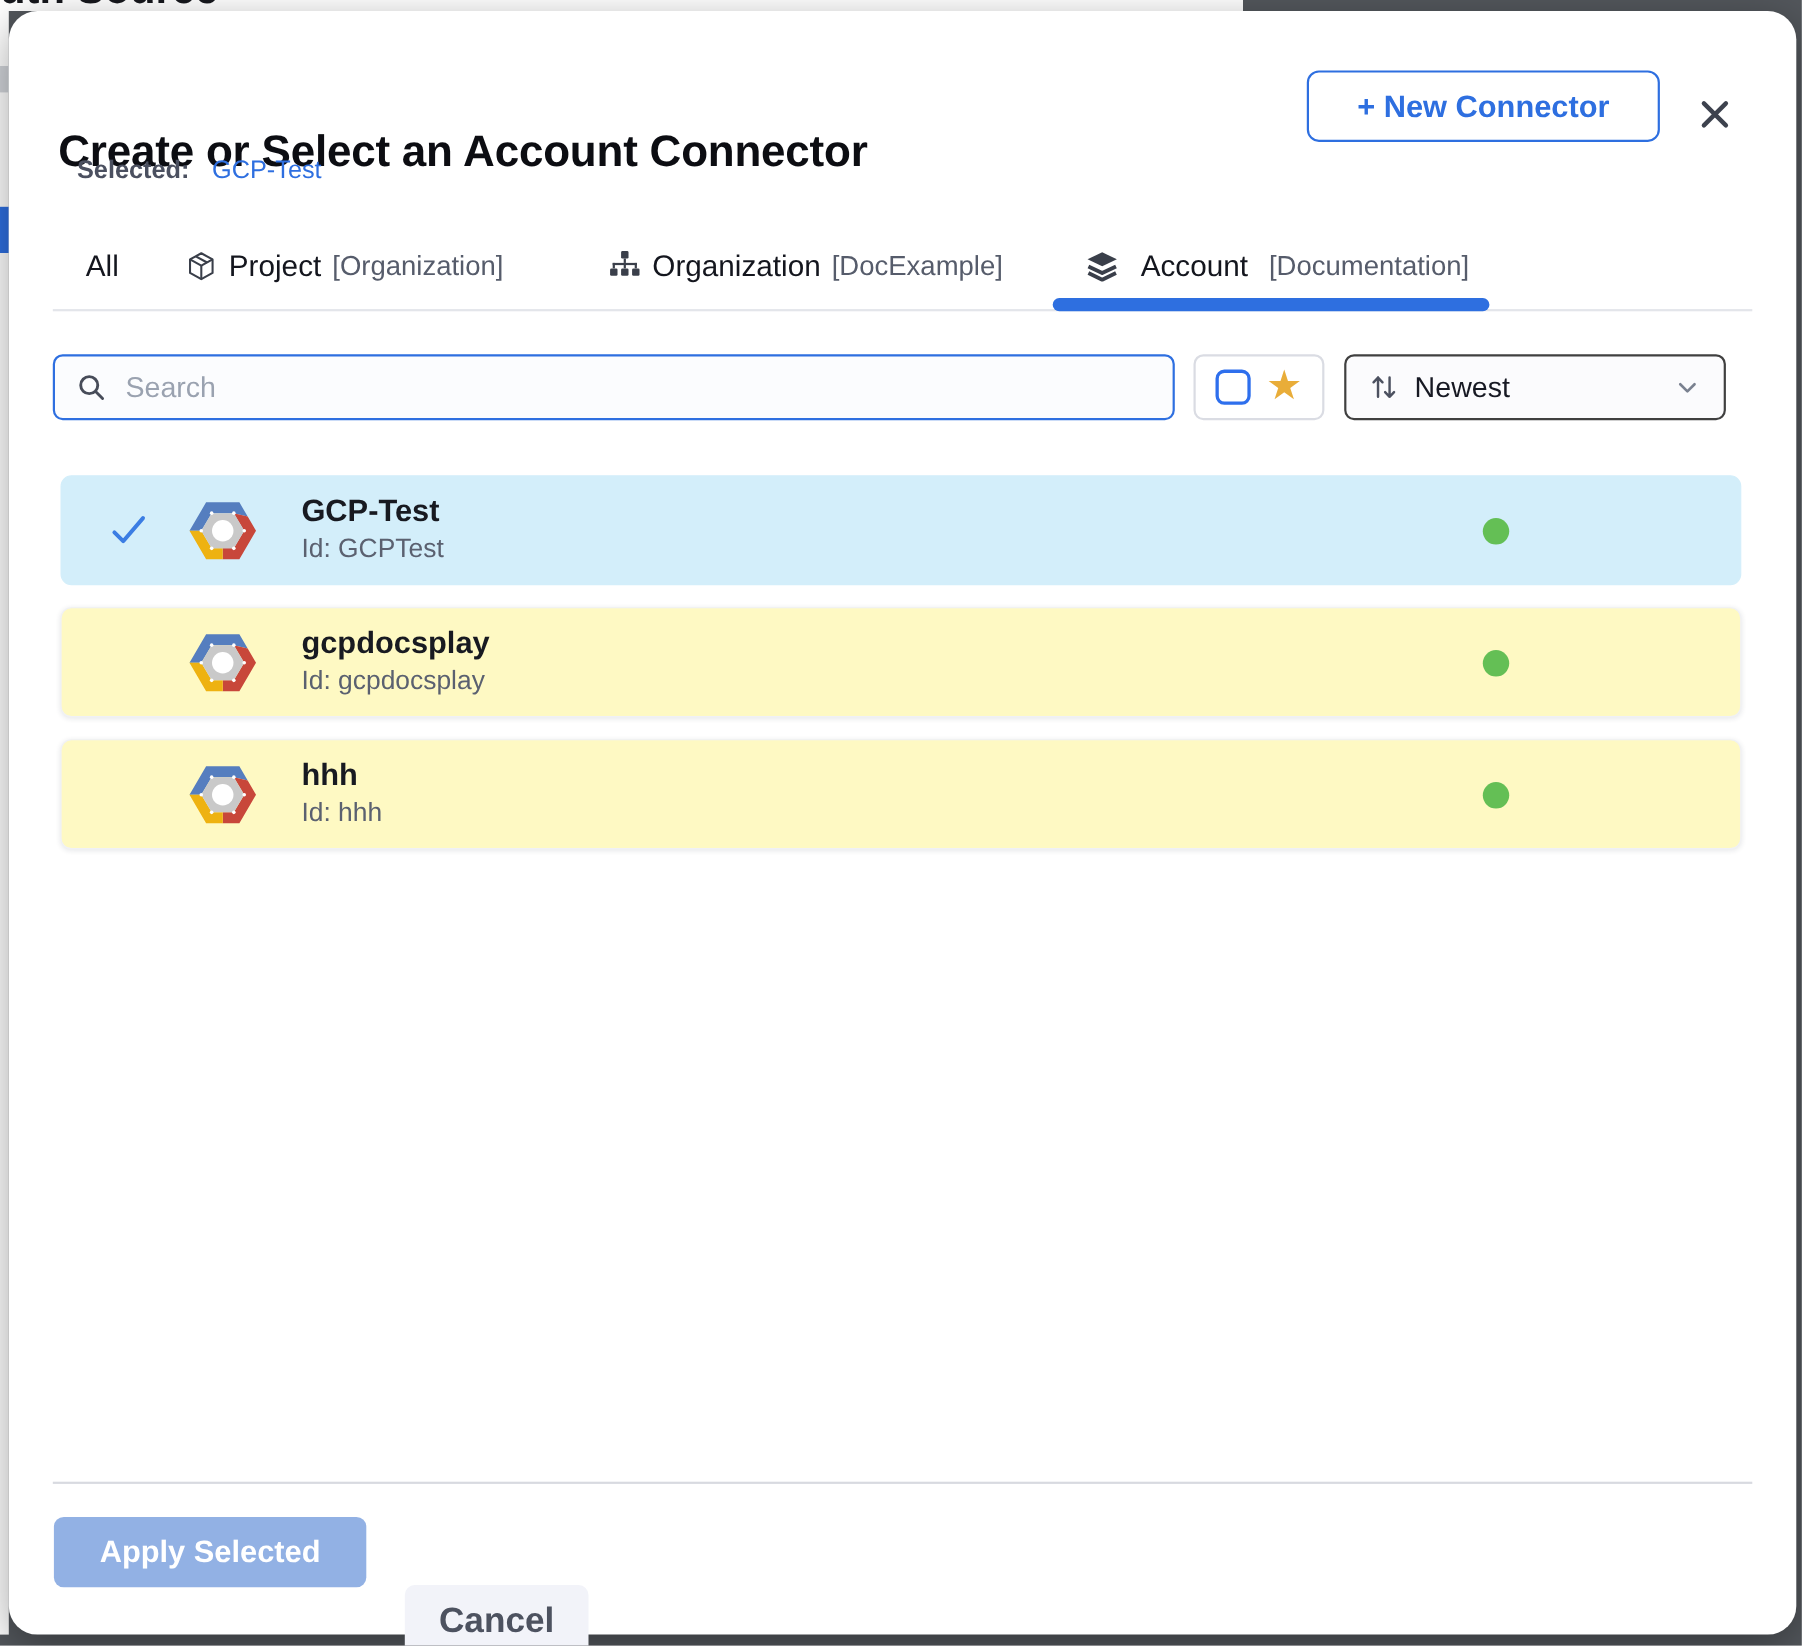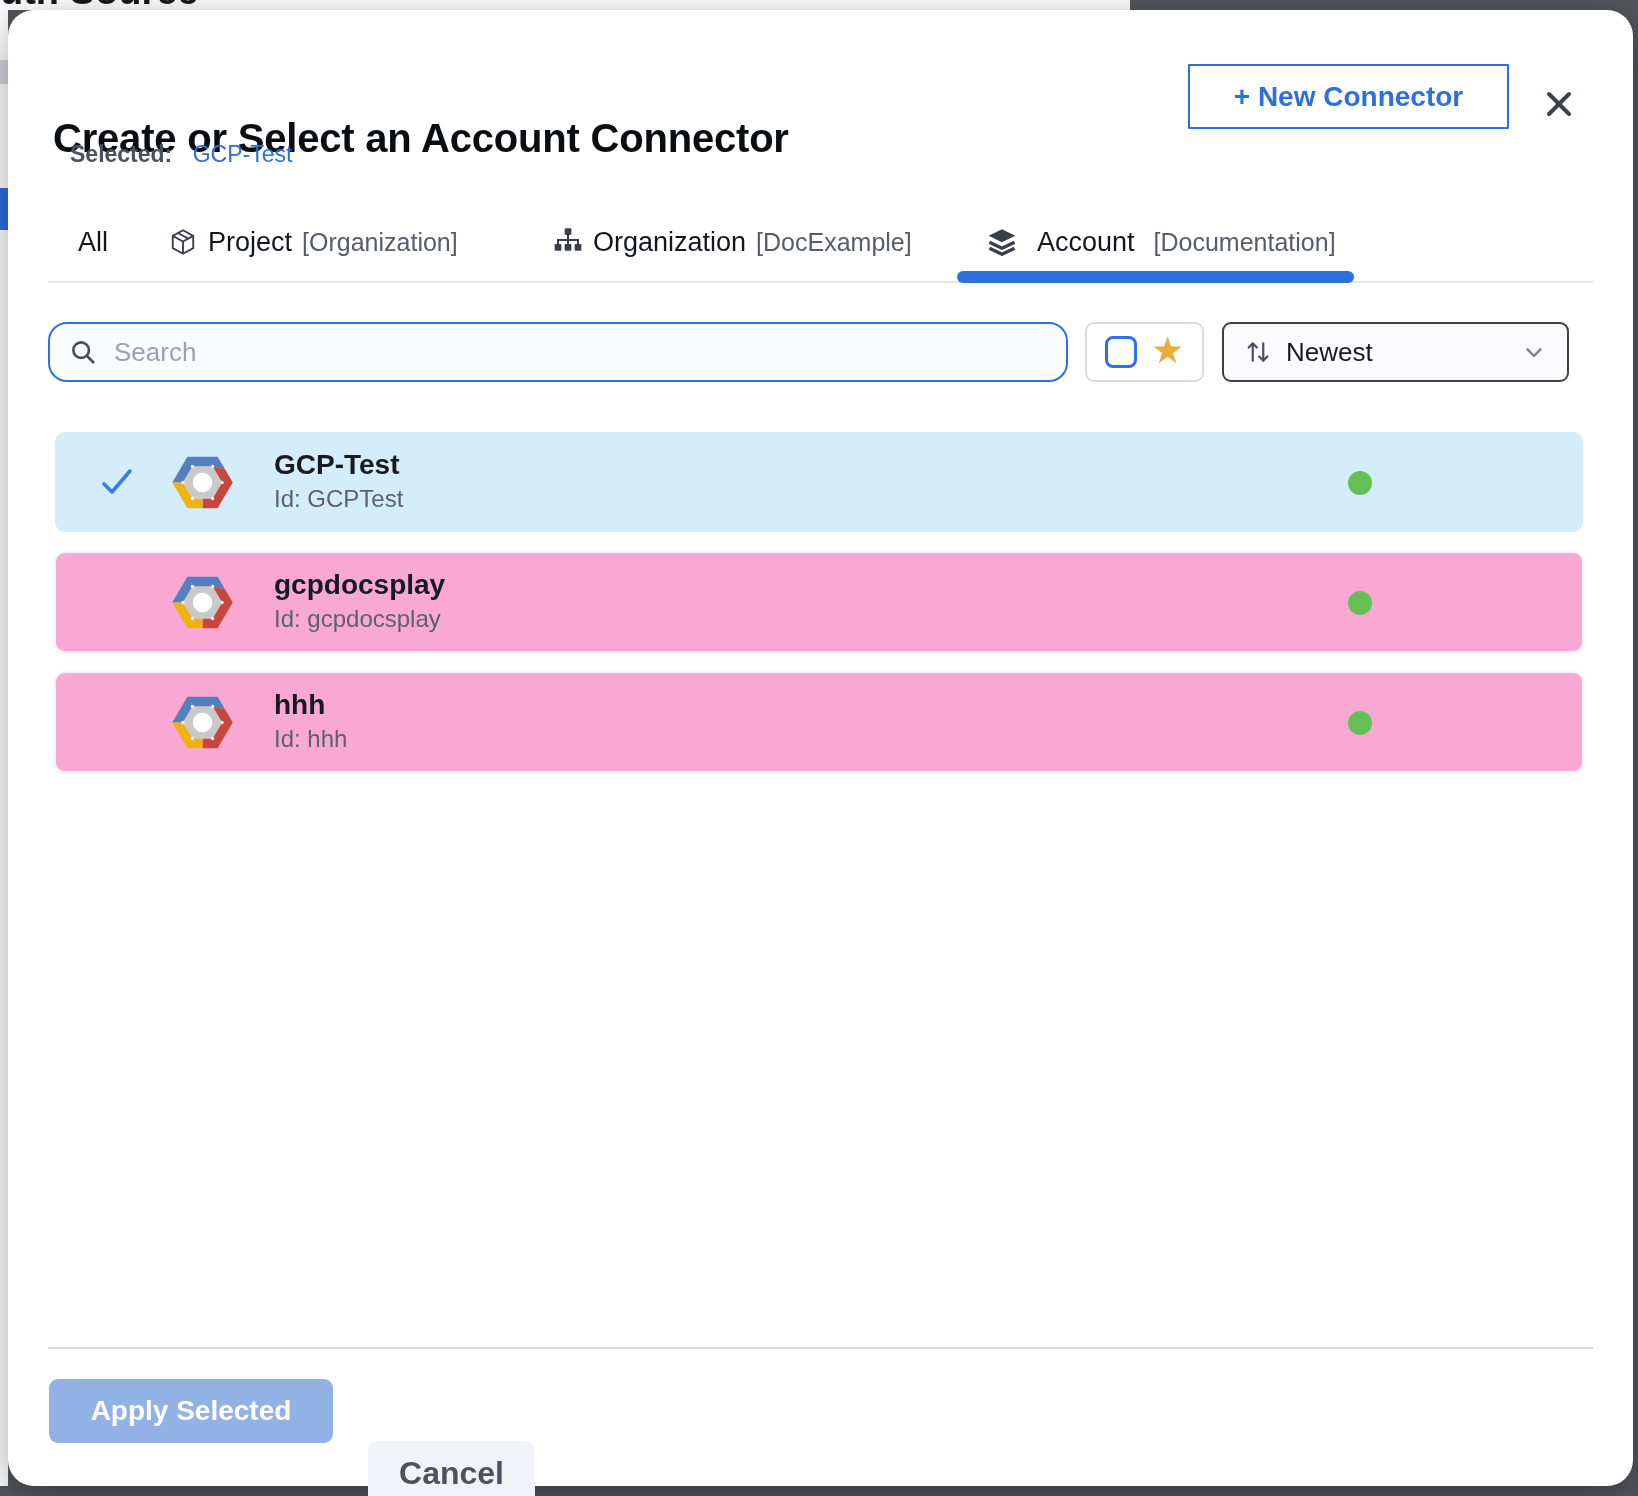--- a/index.html
+++ b/index.html
@@ -23,21 +23,21 @@
   
   .modal{
     position:absolute;left:8px;top:10px;width:1625px;height:1476px;background:#ffffff;
     border-radius:26px;box-shadow:0 10px 40px rgba(0,0,0,.35);
   }
   .modal-title{
     position:absolute;left:45px;top:106px;font-size:40px;font-weight:700;color:#0c0d12;letter-spacing:-.2px;
   }
   .new-connector-btn{
     position:absolute;left:1180px;top:54px;width:321px;height:65px;box-sizing:border-box;
-    border:2px solid #2e6fe0;border-radius:1px;background:#ffffff;color:#2e6fe0;
+    border:2px solid #2e6fe0;border-radius:11px;background:#ffffff;color:#2e6fe0;
     font-family:"Liberation Sans",sans-serif;font-size:28px;font-weight:700;
     display:flex;align-items:center;justify-content:center;cursor:pointer;padding:0;
   }
   .close-btn{
     position:absolute;left:1523px;top:66px;width:56px;height:56px;border:none;background:transparent;
     display:flex;align-items:center;justify-content:center;cursor:pointer;padding:0;
   }
   .selected-line{position:absolute;left:45px;top:131px;margin-top:0;}
   .selected-line{top:131px;}
   .selected-label{font-size:23px;font-weight:700;color:#4b5060;margin-left:17px;}
@@ -51,21 +51,21 @@
   .tab-project{left:160px;}
   .tab-org{left:545px;}
   .tab-account{left:978px;gap:19px;}
   .tab-account .tab-label{font-weight:400;}
   .tabs-divider{position:absolute;left:40px;top:271px;width:1545px;height:2px;background:#e3e5ea;}
   .tab-underline{position:absolute;left:949px;top:261px;width:397px;height:12px;background:#2e6fe0;border-radius:6px;}
 
   
   .search-box{
     position:absolute;left:40px;top:312px;width:1020px;height:60px;box-sizing:border-box;
-    border:2px solid #2e6fe0;border-radius:19px;background:#fbfcfe;
+    border:2px solid #2e6fe0;border-radius:9px;background:#fbfcfe;
     display:flex;align-items:center;padding:0 18px;gap:14px;
   }
   .search-input{
     flex:1;border:none;outline:none;background:transparent;font-family:"Liberation Sans",sans-serif;
     font-size:26px;color:#20242e;
   }
   .search-input::placeholder{color:#9aa2b0;}
   .fav-filter{
     position:absolute;left:1077px;top:312px;width:119px;height:60px;box-sizing:border-box;
     border:2px solid #dadce3;border-radius:9px;background:#ffffff;
@@ -76,21 +76,21 @@
   .sort-select{
     position:absolute;left:1214px;top:312px;width:347px;height:60px;box-sizing:border-box;
     border:2px solid #404040;border-radius:9px;background:#fbfbfd;
     display:flex;align-items:center;padding:0 20px;gap:14px;cursor:pointer;
   }
   .sort-value{font-size:26px;color:#171923;flex:1;}
   .sort-chevron{margin-left:auto;}
 
   
   .row{
-    position:absolute;left:47px;width:1528px;height:100px;border-radius:10px;background:#f9a8d4;
+    position:absolute;left:47px;width:1528px;height:100px;border-radius:10px;background:#fef9c3;
     box-shadow:0 1px 5px rgba(31,41,55,.10);border:1px solid #f0f1f5;box-sizing:border-box;cursor:pointer;
   }
   .row.selected{background:#d3eefa;border-color:#d3eefa;box-shadow:none;}
   .row-1{top:422px;}
   .row-2{top:542px;}
   .row-3{top:662px;}
   .row-check{position:absolute;left:44px;top:32px;}
   .row-logo{position:absolute;left:115px;top:18px;width:63px;height:63px;}
   .row-name{position:absolute;left:218px;top:16px;font-size:28px;font-weight:700;color:#181a21;}
   .row-id{position:absolute;left:218px;top:52px;font-size:24px;color:#5b6170;}

